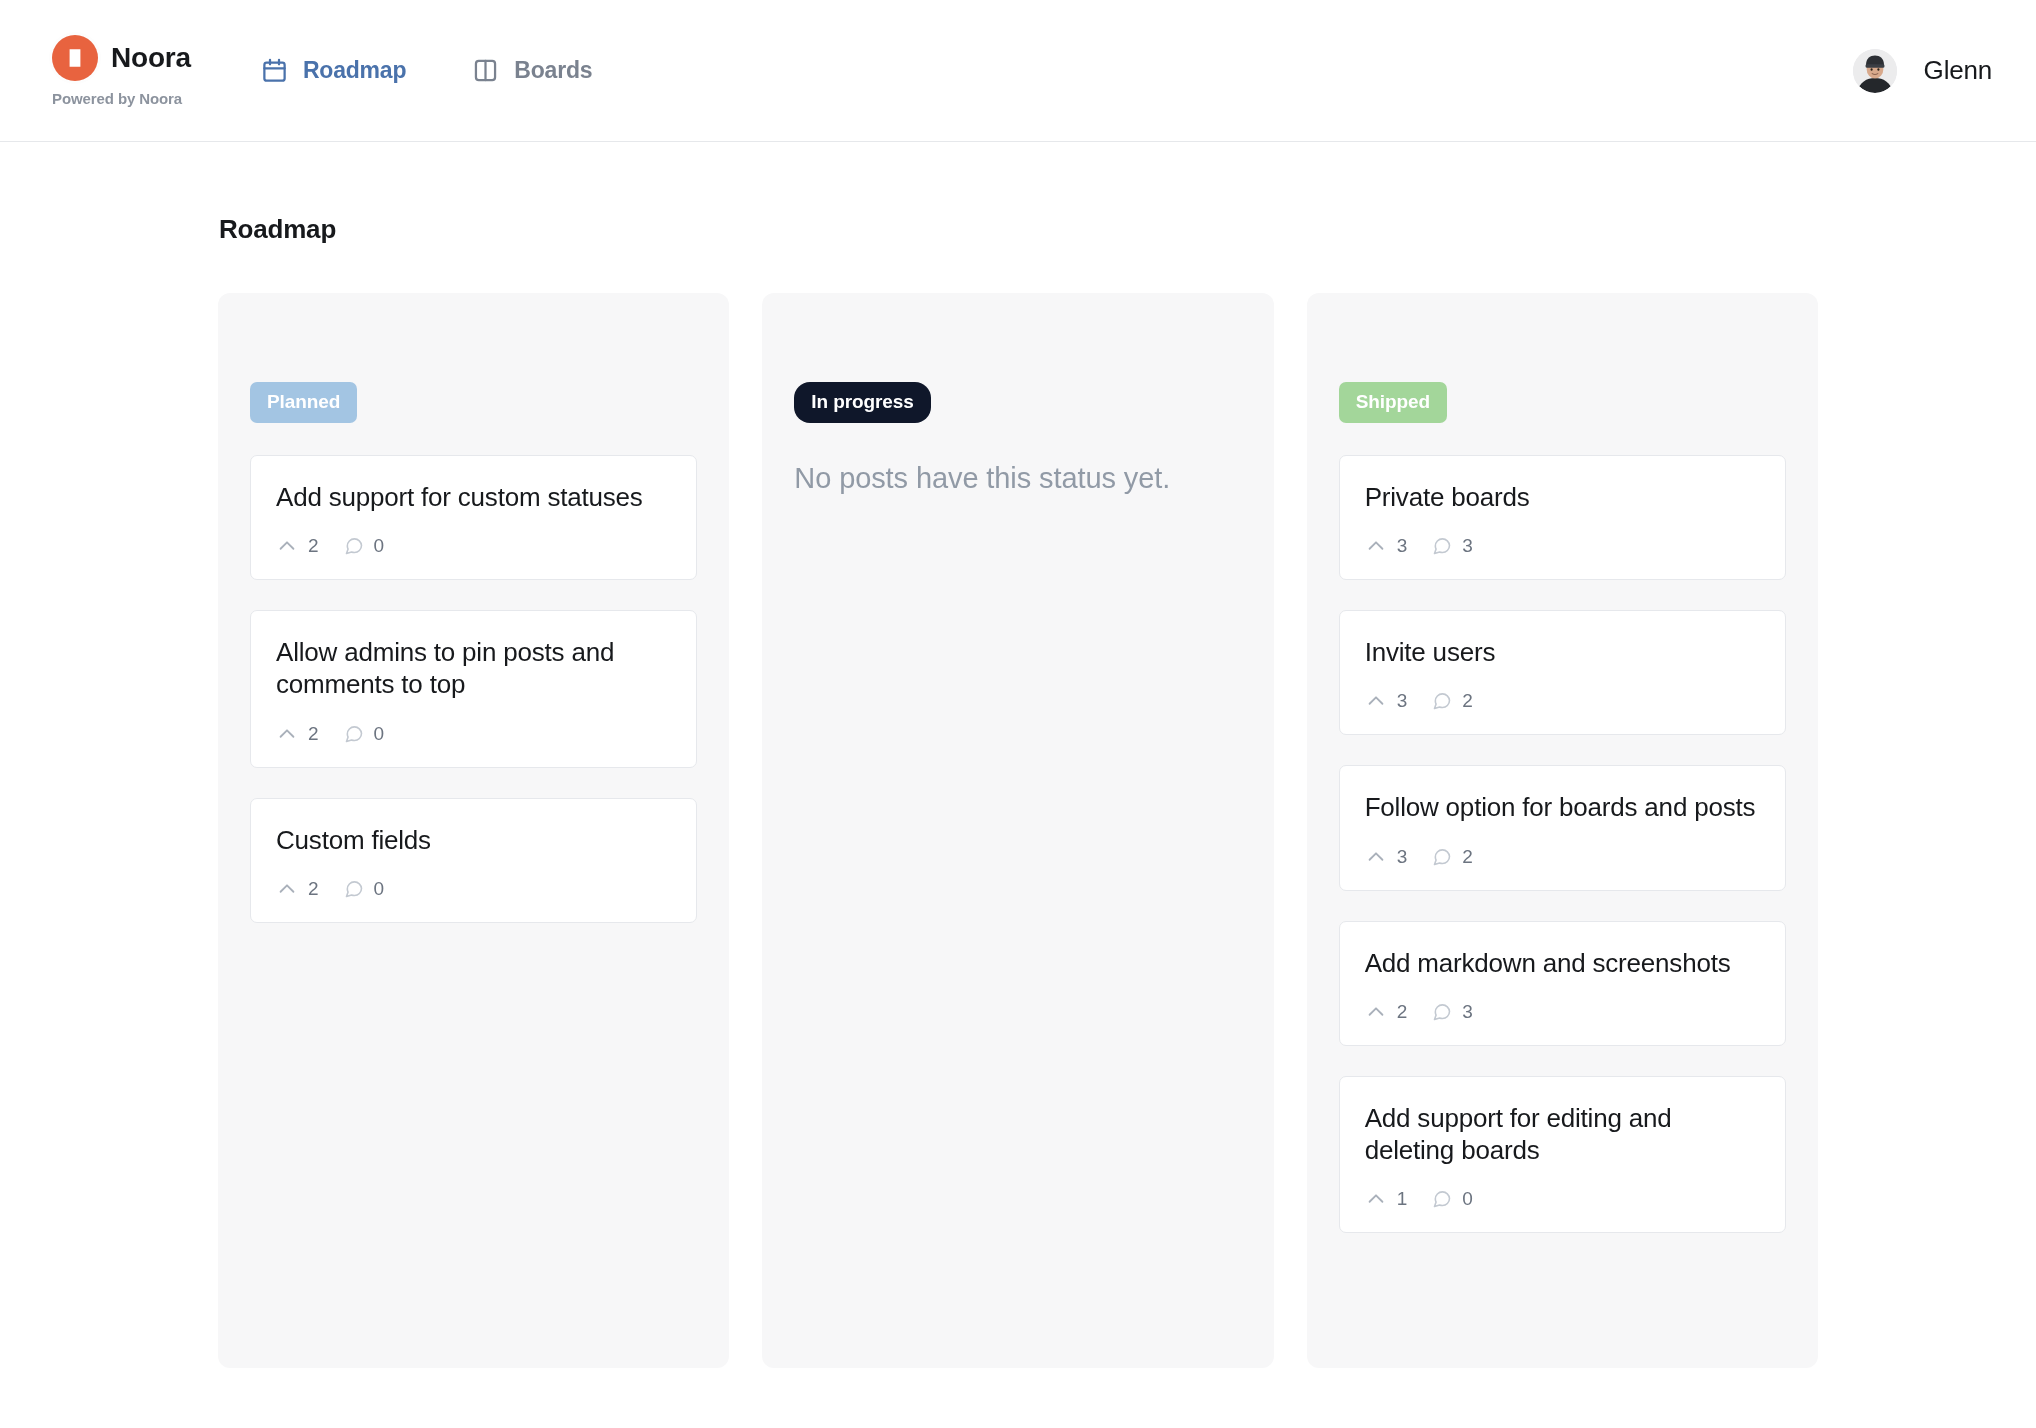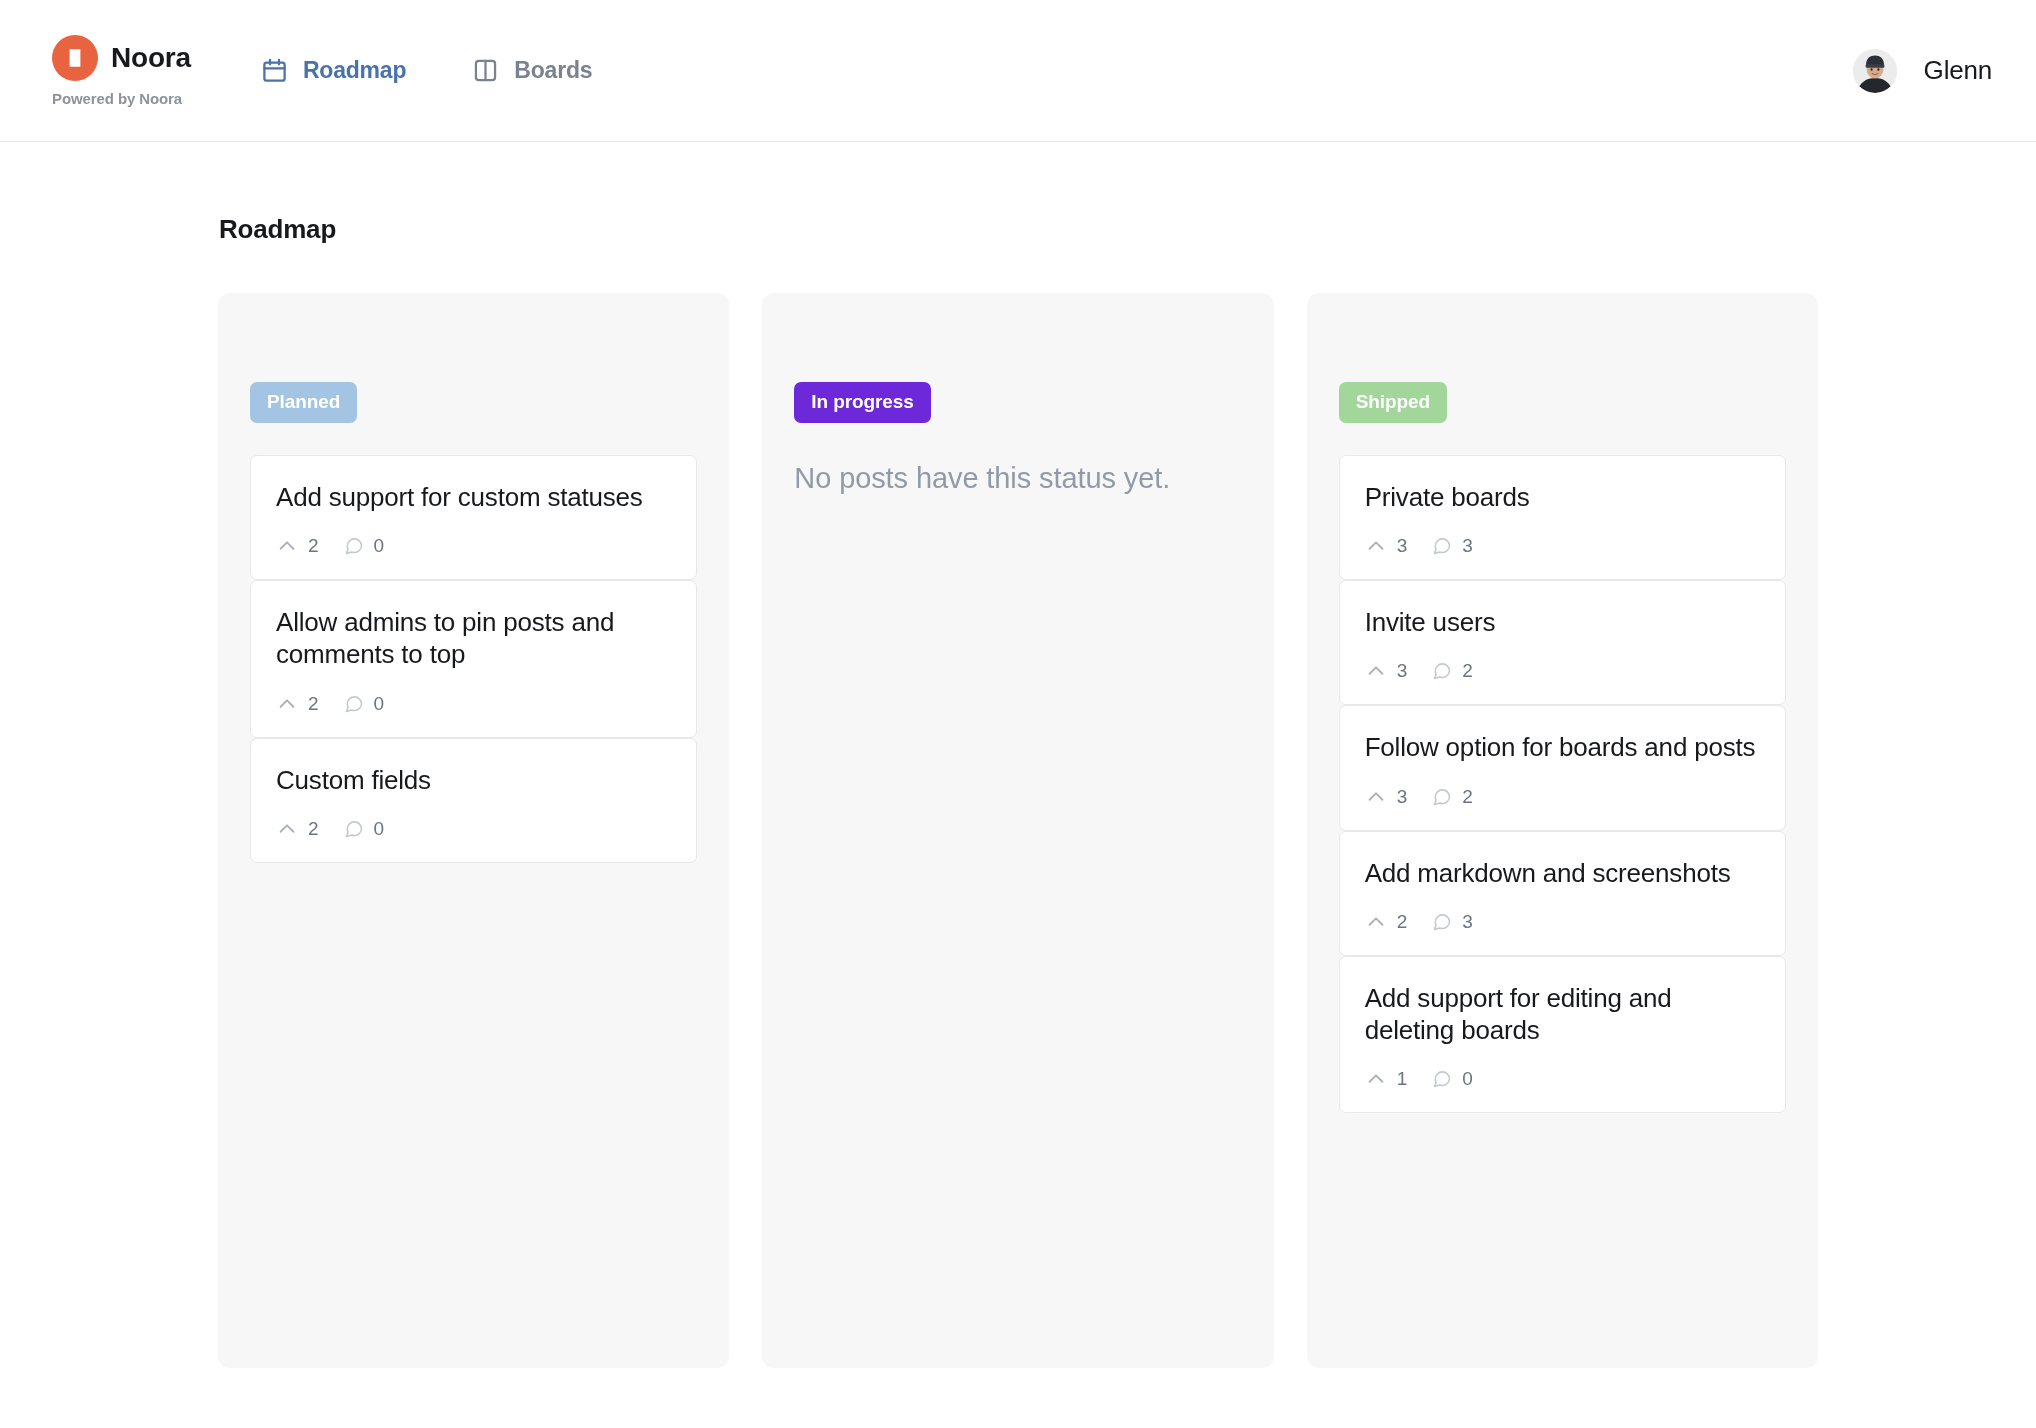--- a/index.html
+++ b/index.html
@@ -148,21 +148,21 @@
     margin-top: 45px;
   }
 
   .empty-msg {
     font-size: 29px;
     color: #919aa6;
     margin-top: 7px;
     letter-spacing: -0.1px;
   }
 
-  .cards { display: flex; flex-direction: column; }
+  .cards { display: flex; flex-direction: column; gap: 30px; }
 
   .post-card {
     background: #ffffff;
     border: 1px solid #e6e8ec;
     border-radius: 7px;
     padding: 25px 25px 22px 25px;
     cursor: pointer;
   }
   .post-title {
     font-size: 26px;
@@ -331,21 +331,21 @@
                 </span>
                 <span class="meta-count">0</span>
               </span>
             </div>
           </div>
 
         </div>
       </div>
 
       <div class="column">
-        <span class="status-badge" style="background: #6d28d9;">In progress</span>
+        <span class="status-badge" style="background: #0f172a; border-radius: 16px;">In progress</span>
         <div class="empty-msg">No posts have this status yet.</div>
       </div>
 
       <div class="column">
         <span class="status-badge" style="background: rgb(163, 214, 154);">Shipped</span>
         <div class="cards">
 
           <div class="post-card">
             <div class="post-title">Private boards</div>
             <div class="post-meta">

